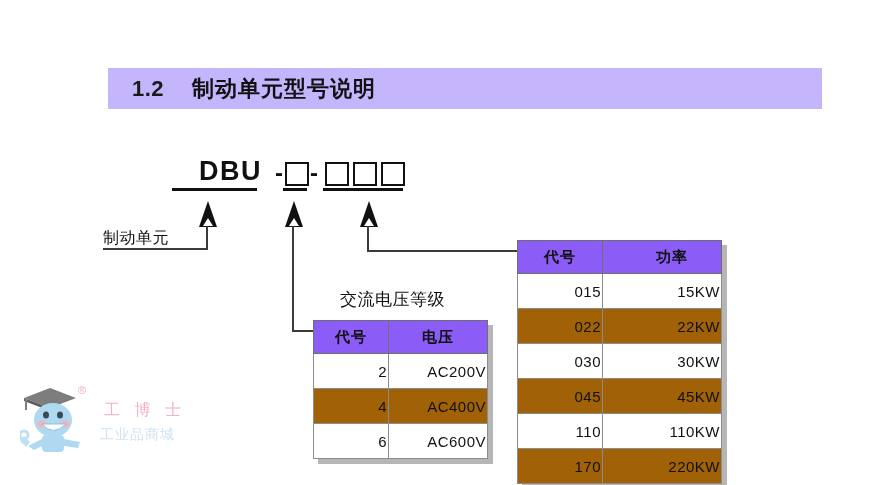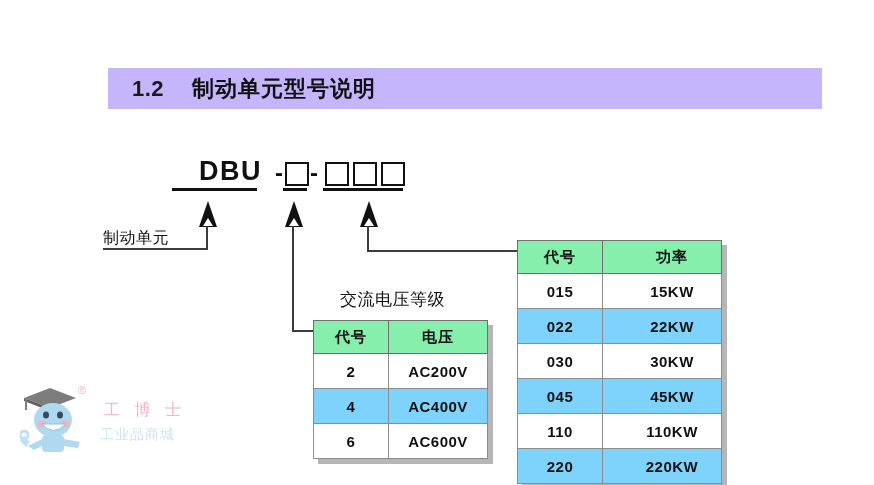--- a/index.html
+++ b/index.html
@@ -215,38 +215,38 @@
     height: 100%;
     background: #b6b6b6;
   }
   table.spec {
     position: relative;
     border-collapse: collapse;
     background: #fff;
     border: 1px solid #7c7c7c;
   }
   table.spec th {
-    background: #86efac;
+    background: #8b5cf6;
     color: #111;
     font-size: 15px;
     font-weight: 700;
     border: 1px solid #6f6f6f;
     text-align: center;
     letter-spacing: 1px;
   }
   table.spec td {
     font-size: 15px;
-    font-weight: 700;
+    font-weight: 400;
     color: #111;
     border: 1px solid #8c8c8c;
-    text-align: center;
+    text-align: right;
     letter-spacing: 0.5px;
   }
   table.spec tr.alt td {
-    background: #7dd3fc;
+    background: #a16207;
   }
   table.spec tr.plain td {
     background: #ffffff;
   }
 
   
   #voltage-table-wrap { left: 313px; top: 320px; }
   #voltage-table th { height: 30px; }
   #voltage-table td { height: 32px; }
   #voltage-table th:nth-child(1), #voltage-table td:nth-child(1) { width: 72px; }
@@ -396,21 +396,21 @@
         </tr>
         <tr class="alt">
           <td>045</td>
           <td>45KW</td>
         </tr>
         <tr class="plain">
           <td>110</td>
           <td>110KW</td>
         </tr>
         <tr class="alt">
-          <td>220</td>
+          <td>170</td>
           <td>220KW</td>
         </tr>
       </tbody>
     </table>
   </div>
 
   <div class="watermark">
     <svg class="wm-mascot" viewBox="0 0 76 72">
 
       <polygon points="4,14 30,4 56,14 30,24" fill="#7d7d7d"></polygon>

